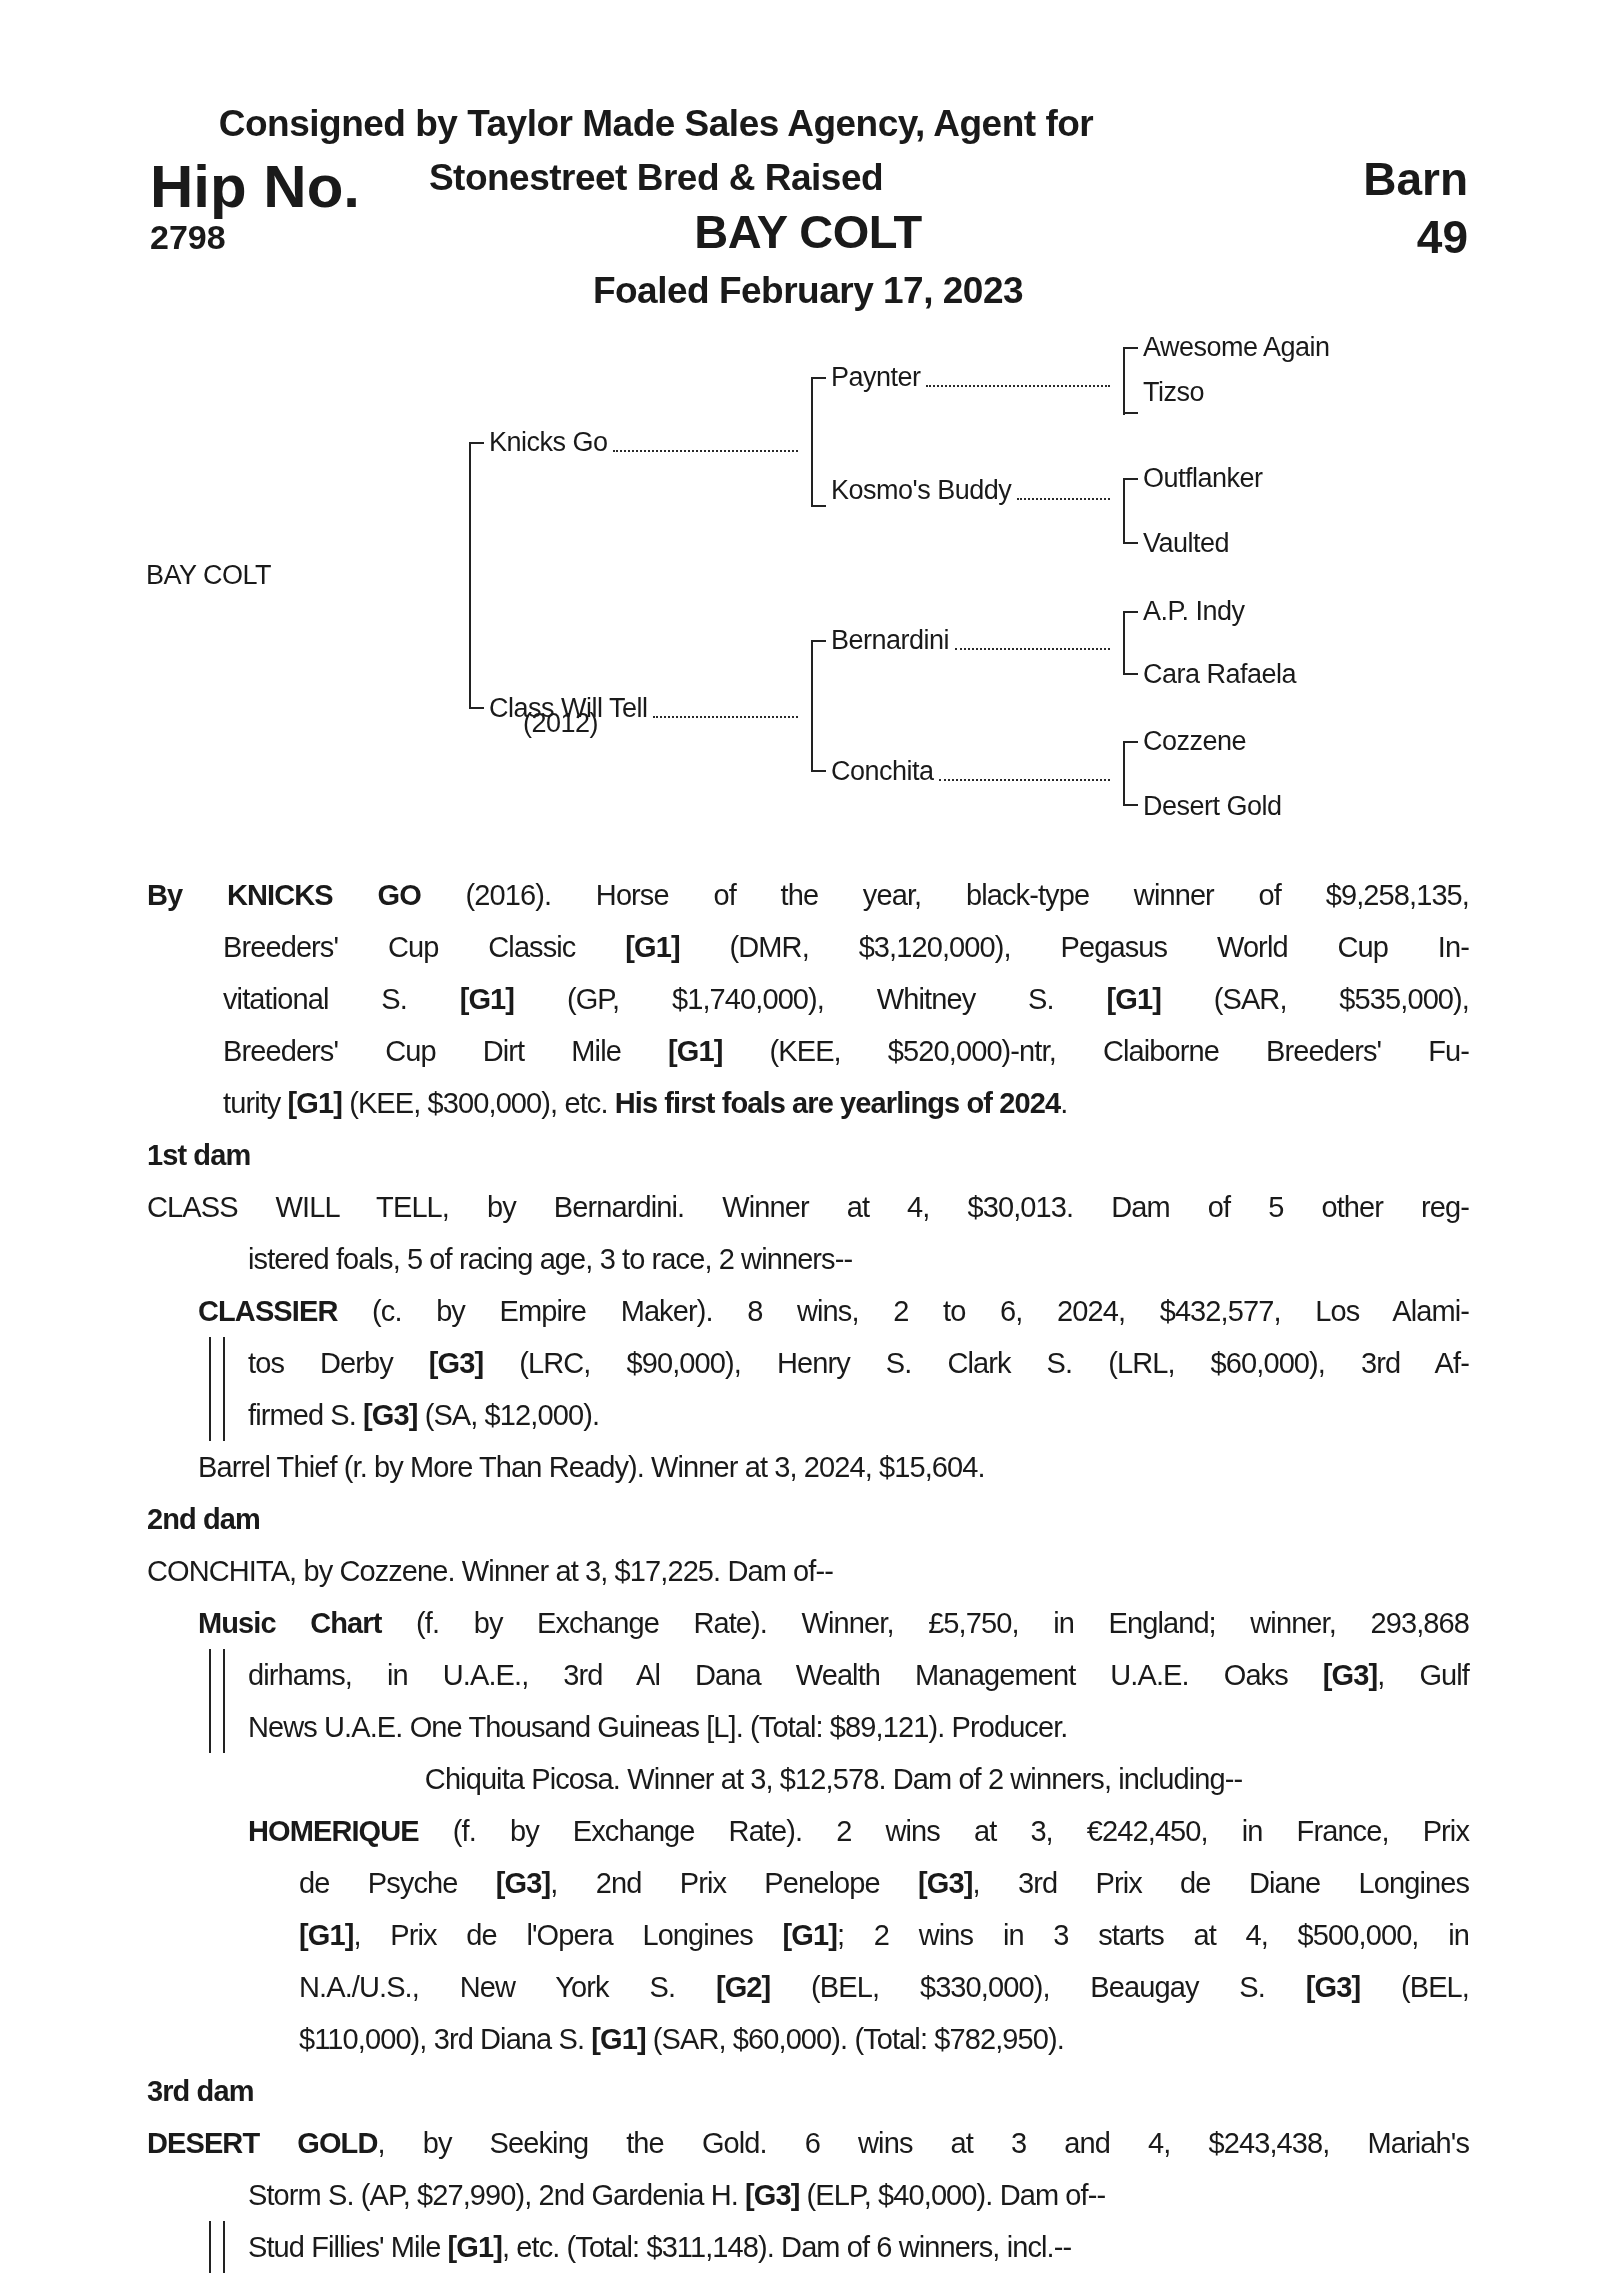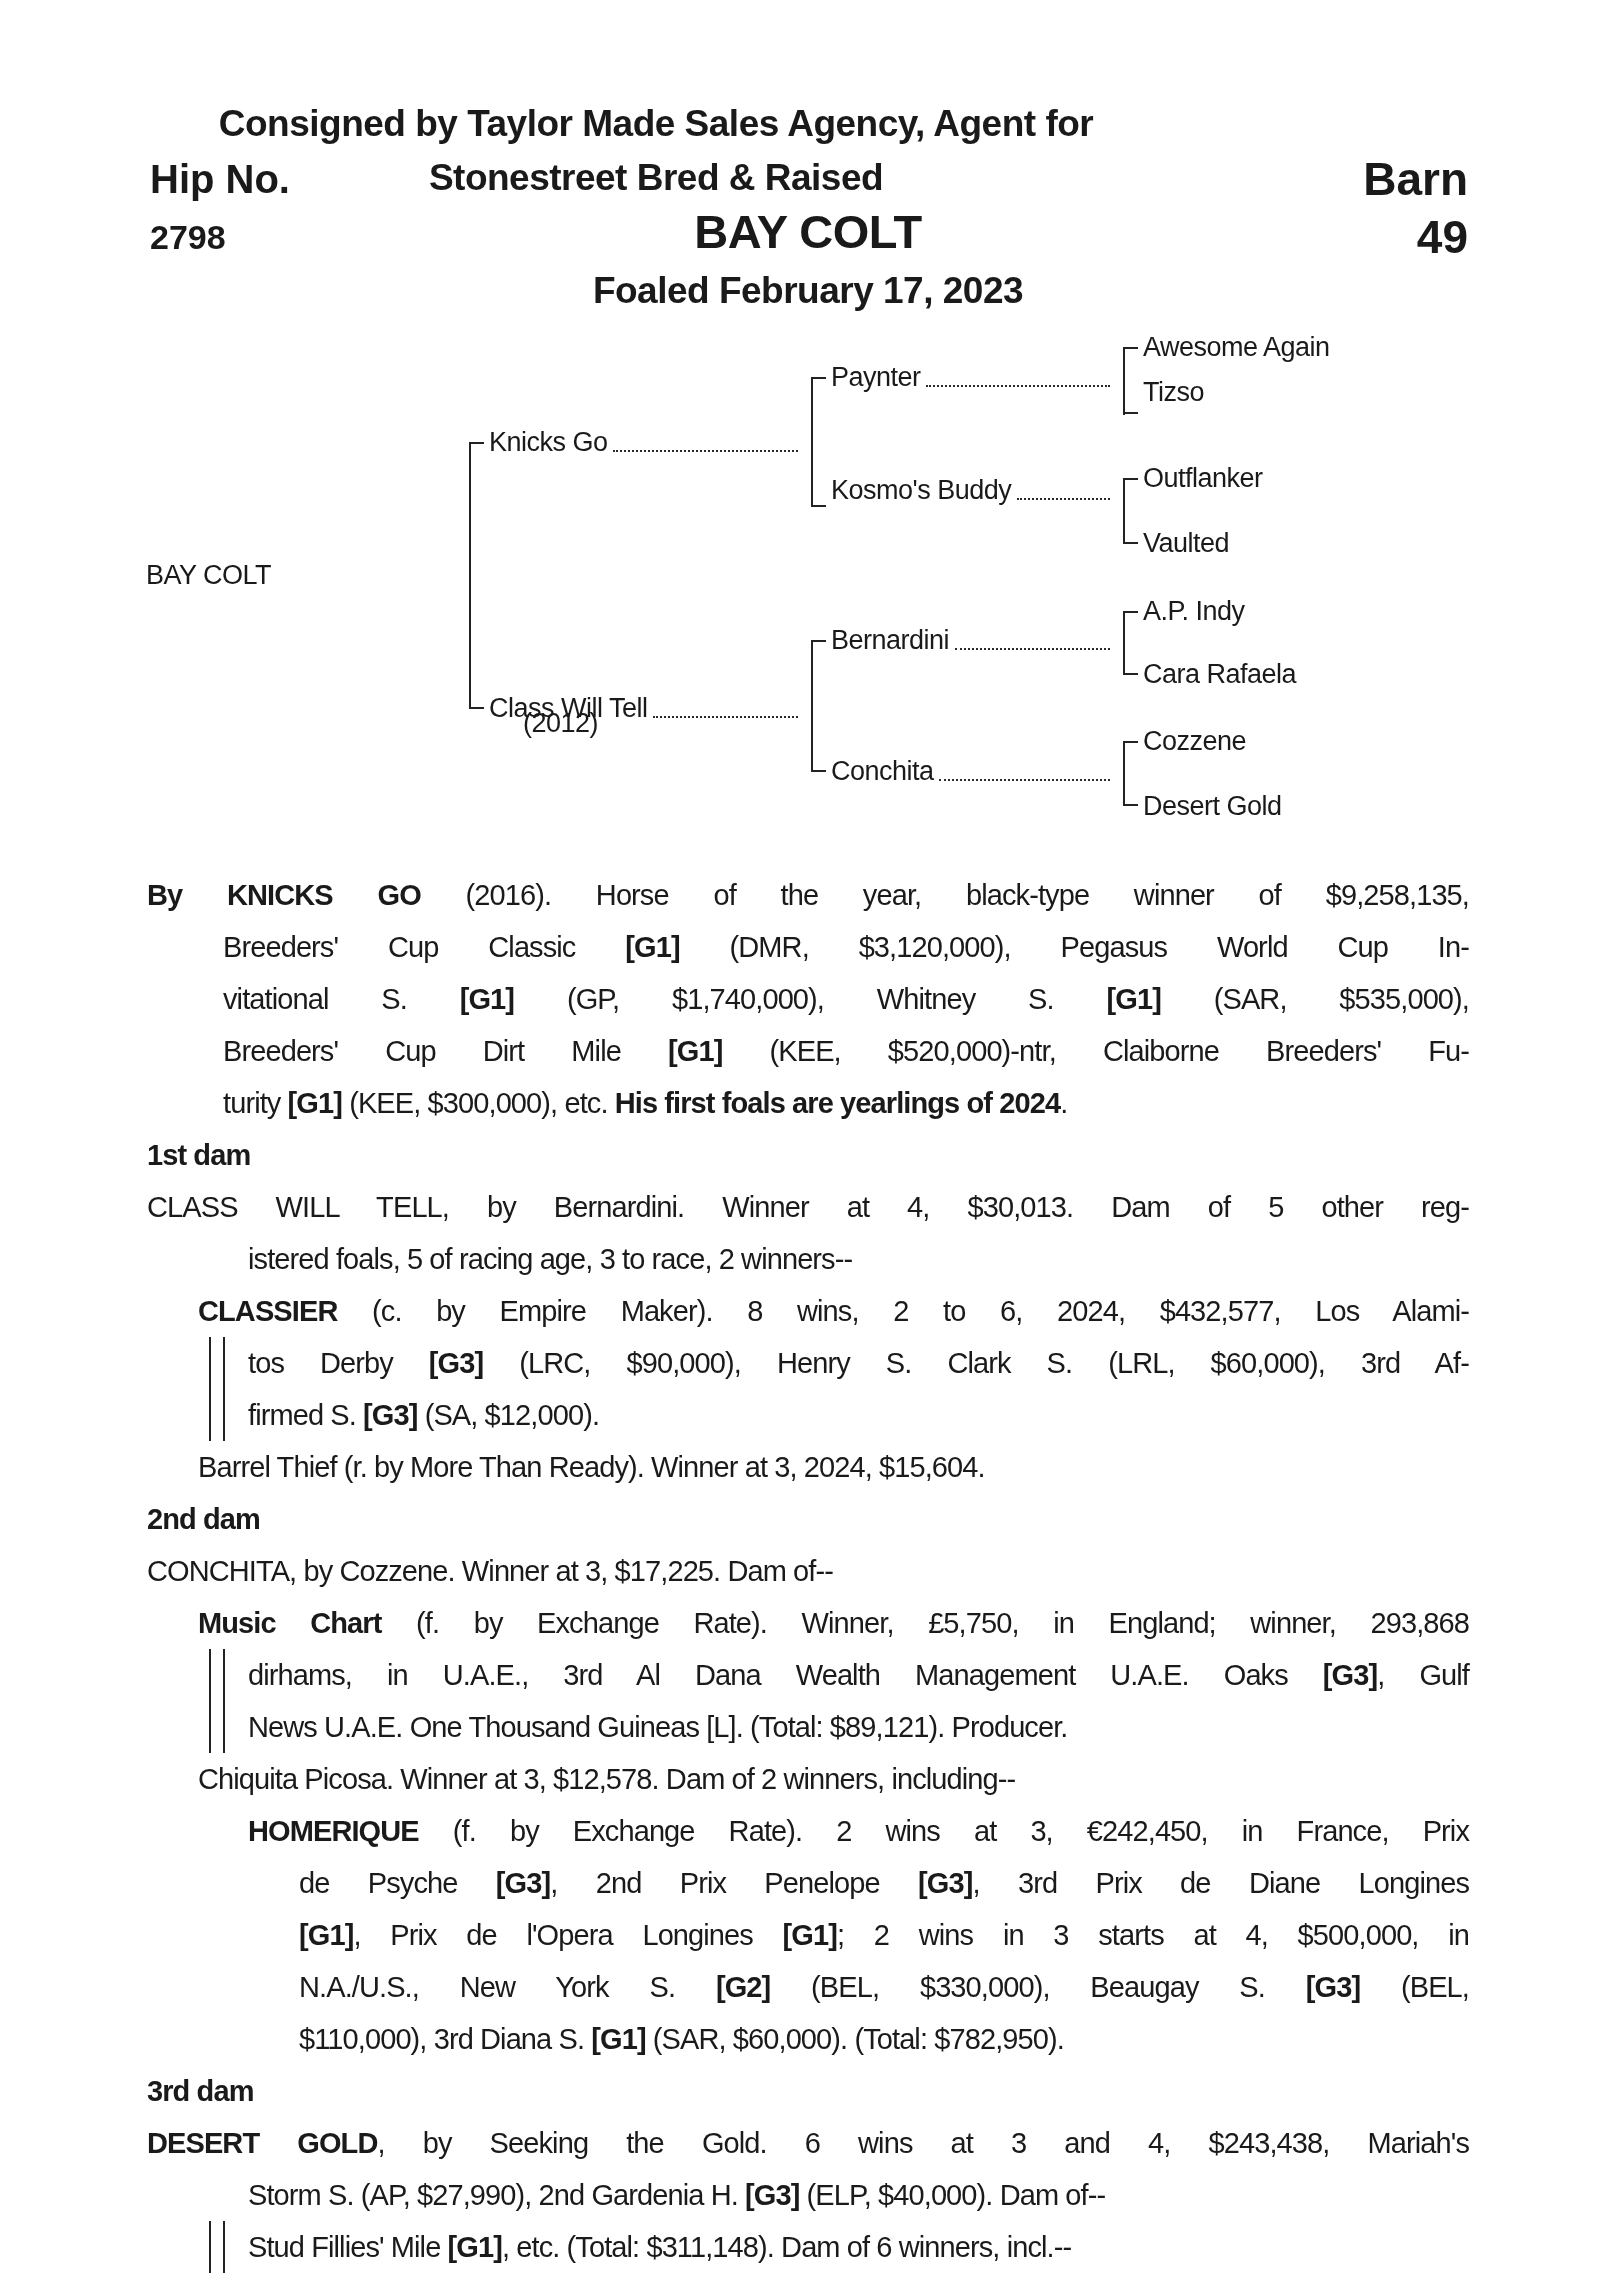--- a/index.html
+++ b/index.html
@@ -6,21 +6,21 @@
   html,body { background:#ffffff; }
   body { width:1616px; height:3227px; }
   .page {
     position:relative; width:1616px; height:3227px; background:#ffffff;
     color:#1a1a1a; font-family:"Liberation Sans","DejaVu Sans",sans-serif;
     overflow:hidden;
   }
   
   .consign { position:absolute; left:0; top:97px; width:1312px; text-align:center;
              font-size:37px; font-weight:bold; line-height:54px; letter-spacing:-0.5px; }
-  .hipblock  { position:absolute; left:150px; top:155px; font-size:40px; font-weight:bold; line-height:48px; }
+  .hipblock  { position:absolute; left:150px; top:163px; font-size:60px; font-weight:bold; line-height:48px; }
   .hipnum    { position:absolute; left:150px; top:213px; font-size:34px; font-weight:bold; line-height:48px; }
   .barnblock { position:absolute; right:148px; top:155px; font-size:46px; font-weight:bold; line-height:48px; text-align:right; }
   .barnnum   { position:absolute; right:148px; top:213px; font-size:46px; font-weight:bold; line-height:48px; text-align:right; }
   .title  { position:absolute; left:0; top:204px; width:1616px; text-align:center;
             font-size:47px; font-weight:bold; letter-spacing:-0.5px; }
   .foaled { position:absolute; left:0; top:270px; width:1616px; text-align:center;
             font-size:37px; font-weight:bold; letter-spacing:-0.5px; }
   
   .tree { position:absolute; left:0; top:0; width:1616px; height:849px; font-size:27px; letter-spacing:-0.5px; }
   .tname { position:absolute; line-height:33px; white-space:nowrap; display:flex; align-items:flex-end; }
@@ -148,21 +148,21 @@
       <div class="bline" style="padding-left: 101px;">istered foals, 5 of racing age, 3 to race, 2 winners--</div>
       <div class="bline just" style="padding-left: 51px;"><b>CLASSIER</b> (c. by Empire Maker). 8 wins, 2 to 6, 2024, $432,577, Los Alami-</div>
       <div class="bline just" style="padding-left: 101px;"><span class="vbar" style="left: 62px;"></span><span class="vbar" style="left: 76px;"></span>tos Derby <b>[G3]</b> (LRC, $90,000), Henry S. Clark S. (LRL, $60,000), 3rd Af-</div>
       <div class="bline" style="padding-left: 101px;"><span class="vbar" style="left: 62px;"></span><span class="vbar" style="left: 76px;"></span>firmed S. <b>[G3]</b> (SA, $12,000).</div>
       <div class="bline" style="padding-left: 51px;">Barrel Thief (r. by More Than Ready). Winner at 3, 2024, $15,604.</div>
       <div class="bline" style="padding-left: 0px;"><b>2nd dam</b></div>
       <div class="bline" style="padding-left: 0px;">CONCHITA, by Cozzene. Winner at 3, $17,225. Dam of--</div>
       <div class="bline just" style="padding-left: 51px;"><b>Music Chart</b> (f. by Exchange Rate). Winner, £5,750, in England; winner, 293,868</div>
       <div class="bline just" style="padding-left: 101px;"><span class="vbar" style="left: 62px;"></span><span class="vbar" style="left: 76px;"></span>dirhams, in U.A.E., 3rd Al Dana Wealth Management U.A.E. Oaks <b>[G3]</b>, Gulf</div>
       <div class="bline" style="padding-left: 101px;"><span class="vbar" style="left: 62px;"></span><span class="vbar" style="left: 76px;"></span>News U.A.E. One Thousand Guineas [L]. (Total: $89,121). Producer.</div>
-      <div class="bline" style="padding-left: 51px;">Chiquita Picosa. Winner at 3, $12,578. Dam of 2 winners, including--</div>
+      <div class="bline" style="padding-left: 51px; text-align: center;">Chiquita Picosa. Winner at 3, $12,578. Dam of 2 winners, including--</div>
       <div class="bline just" style="padding-left: 101px;"><b>HOMERIQUE</b> (f. by Exchange Rate). 2 wins at 3, €242,450, in France, Prix</div>
       <div class="bline just" style="padding-left: 152px;">de Psyche <b>[G3]</b>, 2nd Prix Penelope <b>[G3]</b>, 3rd Prix de Diane Longines</div>
       <div class="bline just" style="padding-left: 152px;"><b>[G1]</b>, Prix de l'Opera Longines <b>[G1]</b>; 2 wins in 3 starts at 4, $500,000, in</div>
       <div class="bline just" style="padding-left: 152px;">N.A./U.S., New York S. <b>[G2]</b> (BEL, $330,000), Beaugay S. <b>[G3]</b> (BEL,</div>
       <div class="bline" style="padding-left: 152px;">$110,000), 3rd Diana S. <b>[G1]</b> (SAR, $60,000). (Total: $782,950).</div>
       <div class="bline" style="padding-left: 0px;"><b>3rd dam</b></div>
       <div class="bline just" style="padding-left: 0px;"><b>DESERT GOLD</b>, by Seeking the Gold. 6 wins at 3 and 4, $243,438, Mariah's</div>
       <div class="bline" style="padding-left: 101px;">Storm S. (AP, $27,990), 2nd Gardenia H. <b>[G3]</b> (ELP, $40,000). Dam of--</div>
       <div class="bline" style="padding-left: 101px;"><span class="vbar" style="left: 62px;"></span><span class="vbar" style="left: 76px;"></span>Stud Fillies' Mile <b>[G1]</b>, etc. (Total: $311,148). Dam of 6 winners, incl.--</div>
     </div>

